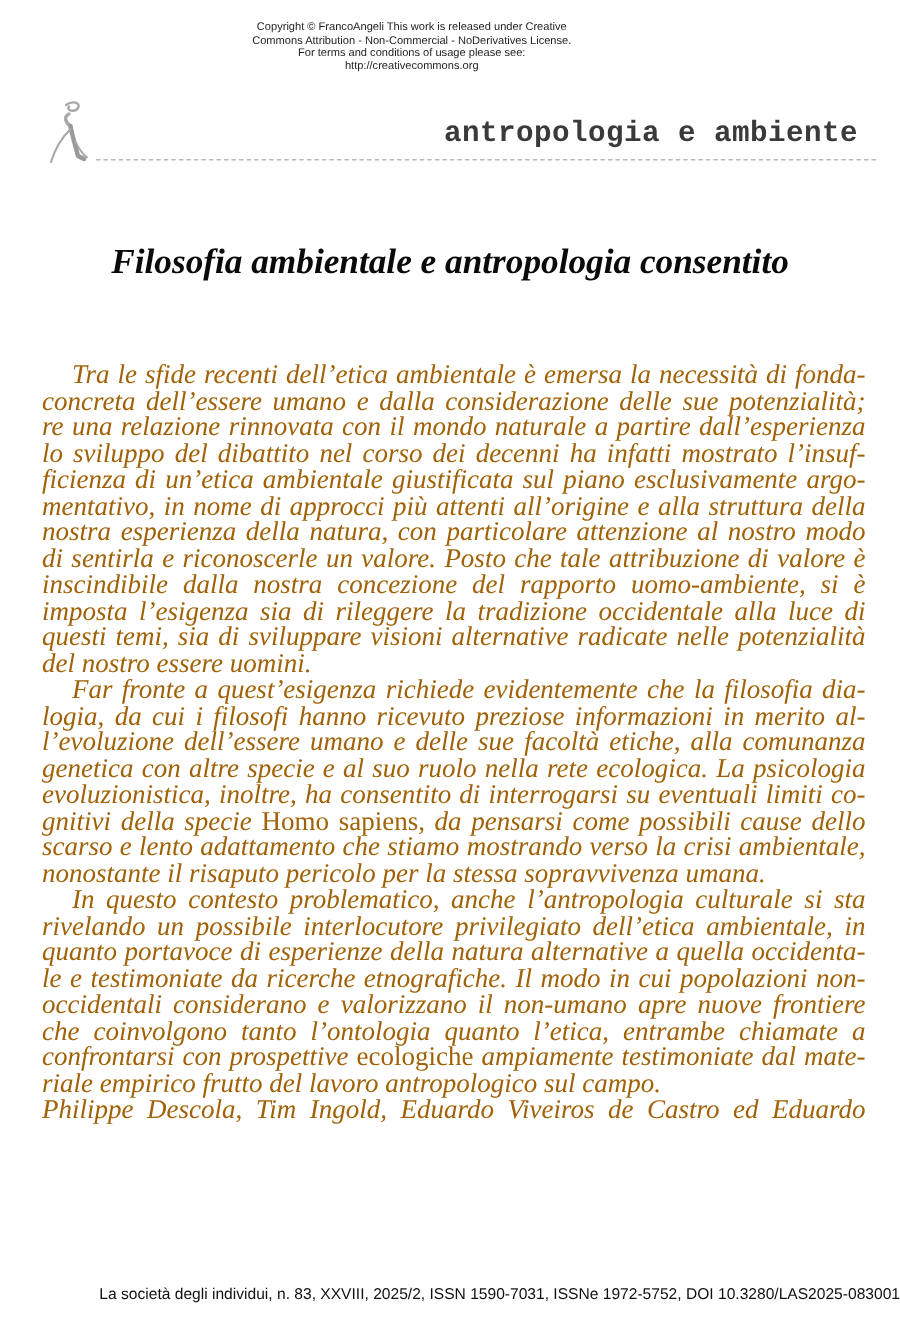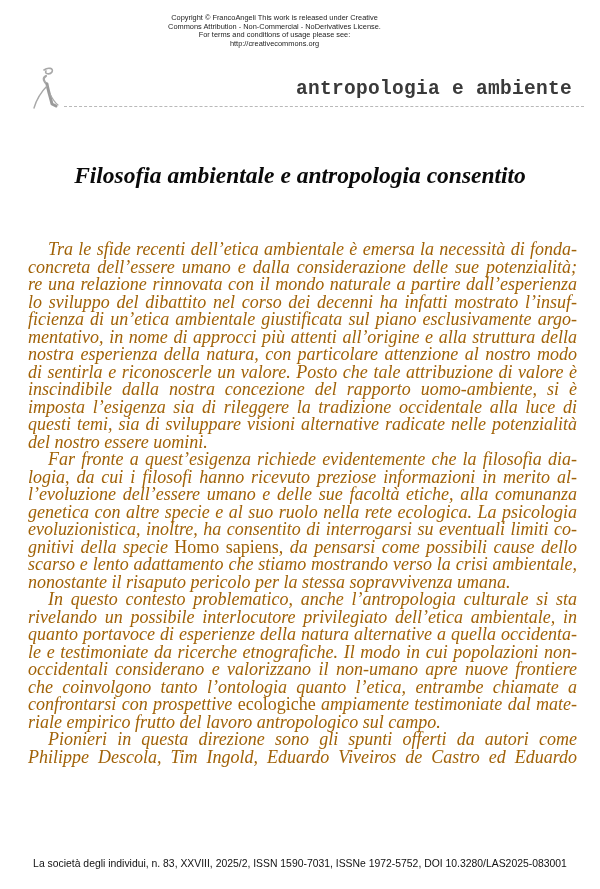--- a/index.html
+++ b/index.html
@@ -96,21 +96,21 @@
       text-align-last: left;
     }
     .line.indent { padding-left: 20px; }
     .roman { font-style: normal; margin-top: 48px; }
 
     .footer {
       position: absolute;
       top: 858px;
       left: 0;
       width: 600px;
-      text-align: center;
+      text-align: right;
       font-family: "Liberation Sans", sans-serif;
       font-size: 10.4px;
       color: #111;
       white-space: nowrap;
     }
   </style>
 </head>
 <body>
 
 <div class="copyright">
@@ -158,17 +158,16 @@
     <span class="line"><span>scarso e lento adattamento che stiamo mostrando verso la crisi ambientale,</span></span>
     <span class="line last"><span>nonostante il risaputo pericolo per la stessa sopravvivenza umana.</span></span>
     <span class="line indent"><span>In questo contesto problematico, anche l’antropologia culturale si sta</span></span>
     <span class="line"><span>rivelando un possibile interlocutore privilegiato dell’etica ambientale, in</span></span>
     <span class="line"><span>quanto portavoce di esperienze della natura alternative a quella occidenta-</span></span>
     <span class="line"><span>le e testimoniate da ricerche etnografiche. Il modo in cui popolazioni non-</span></span>
     <span class="line"><span>occidentali considerano e valorizzano il non-umano apre nuove frontiere</span></span>
     <span class="line"><span>che coinvolgono tanto l’ontologia quanto l’etica, entrambe chiamate a</span></span>
     <span class="line"><span>confrontarsi con prospettive </span><span class="roman">ecologiche</span><span> ampiamente testimoniate dal mate-</span></span>
     <span class="line last"><span>riale empirico frutto del lavoro antropologico sul campo.</span></span>
-    <span class="line indent"><span>Pionieri in questa direzione sono gli spunti offerti da autori come</span></span>
     <span class="line"><span>Philippe Descola, Tim Ingold, Eduardo Viveiros de Castro ed Eduardo</span></span>
   </div>
 
 <div class="footer">La società degli individui, n. 83, XXVIII, 2025/2, ISSN 1590-7031, ISSNe 1972-5752, DOI 10.3280/LAS2025-083001</div>
 
 </body></html>

